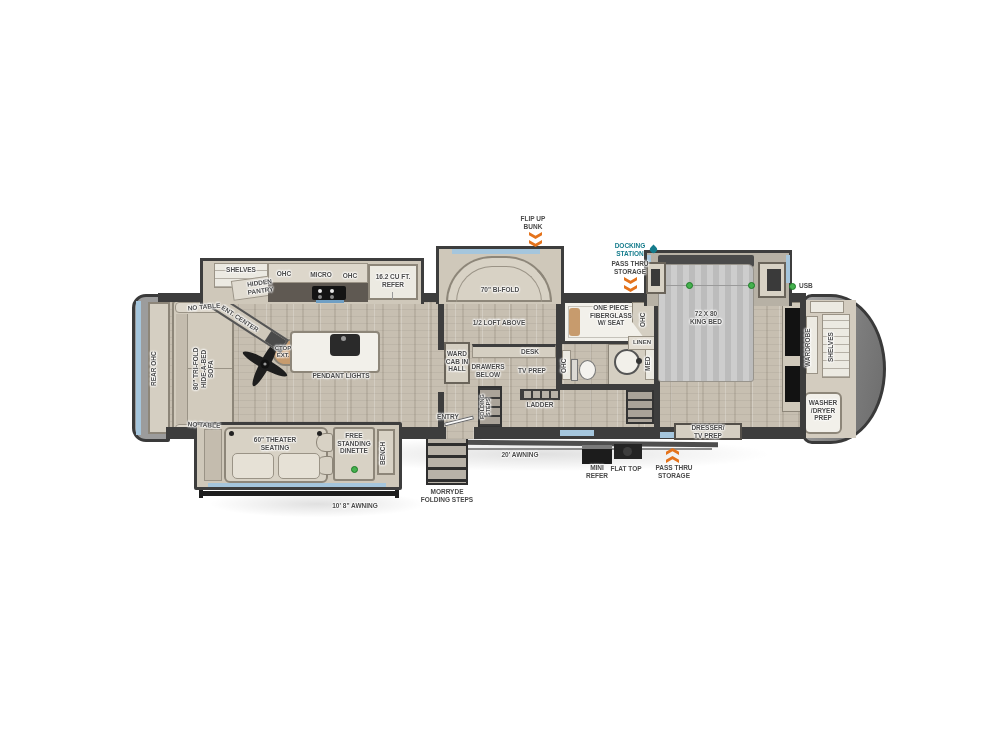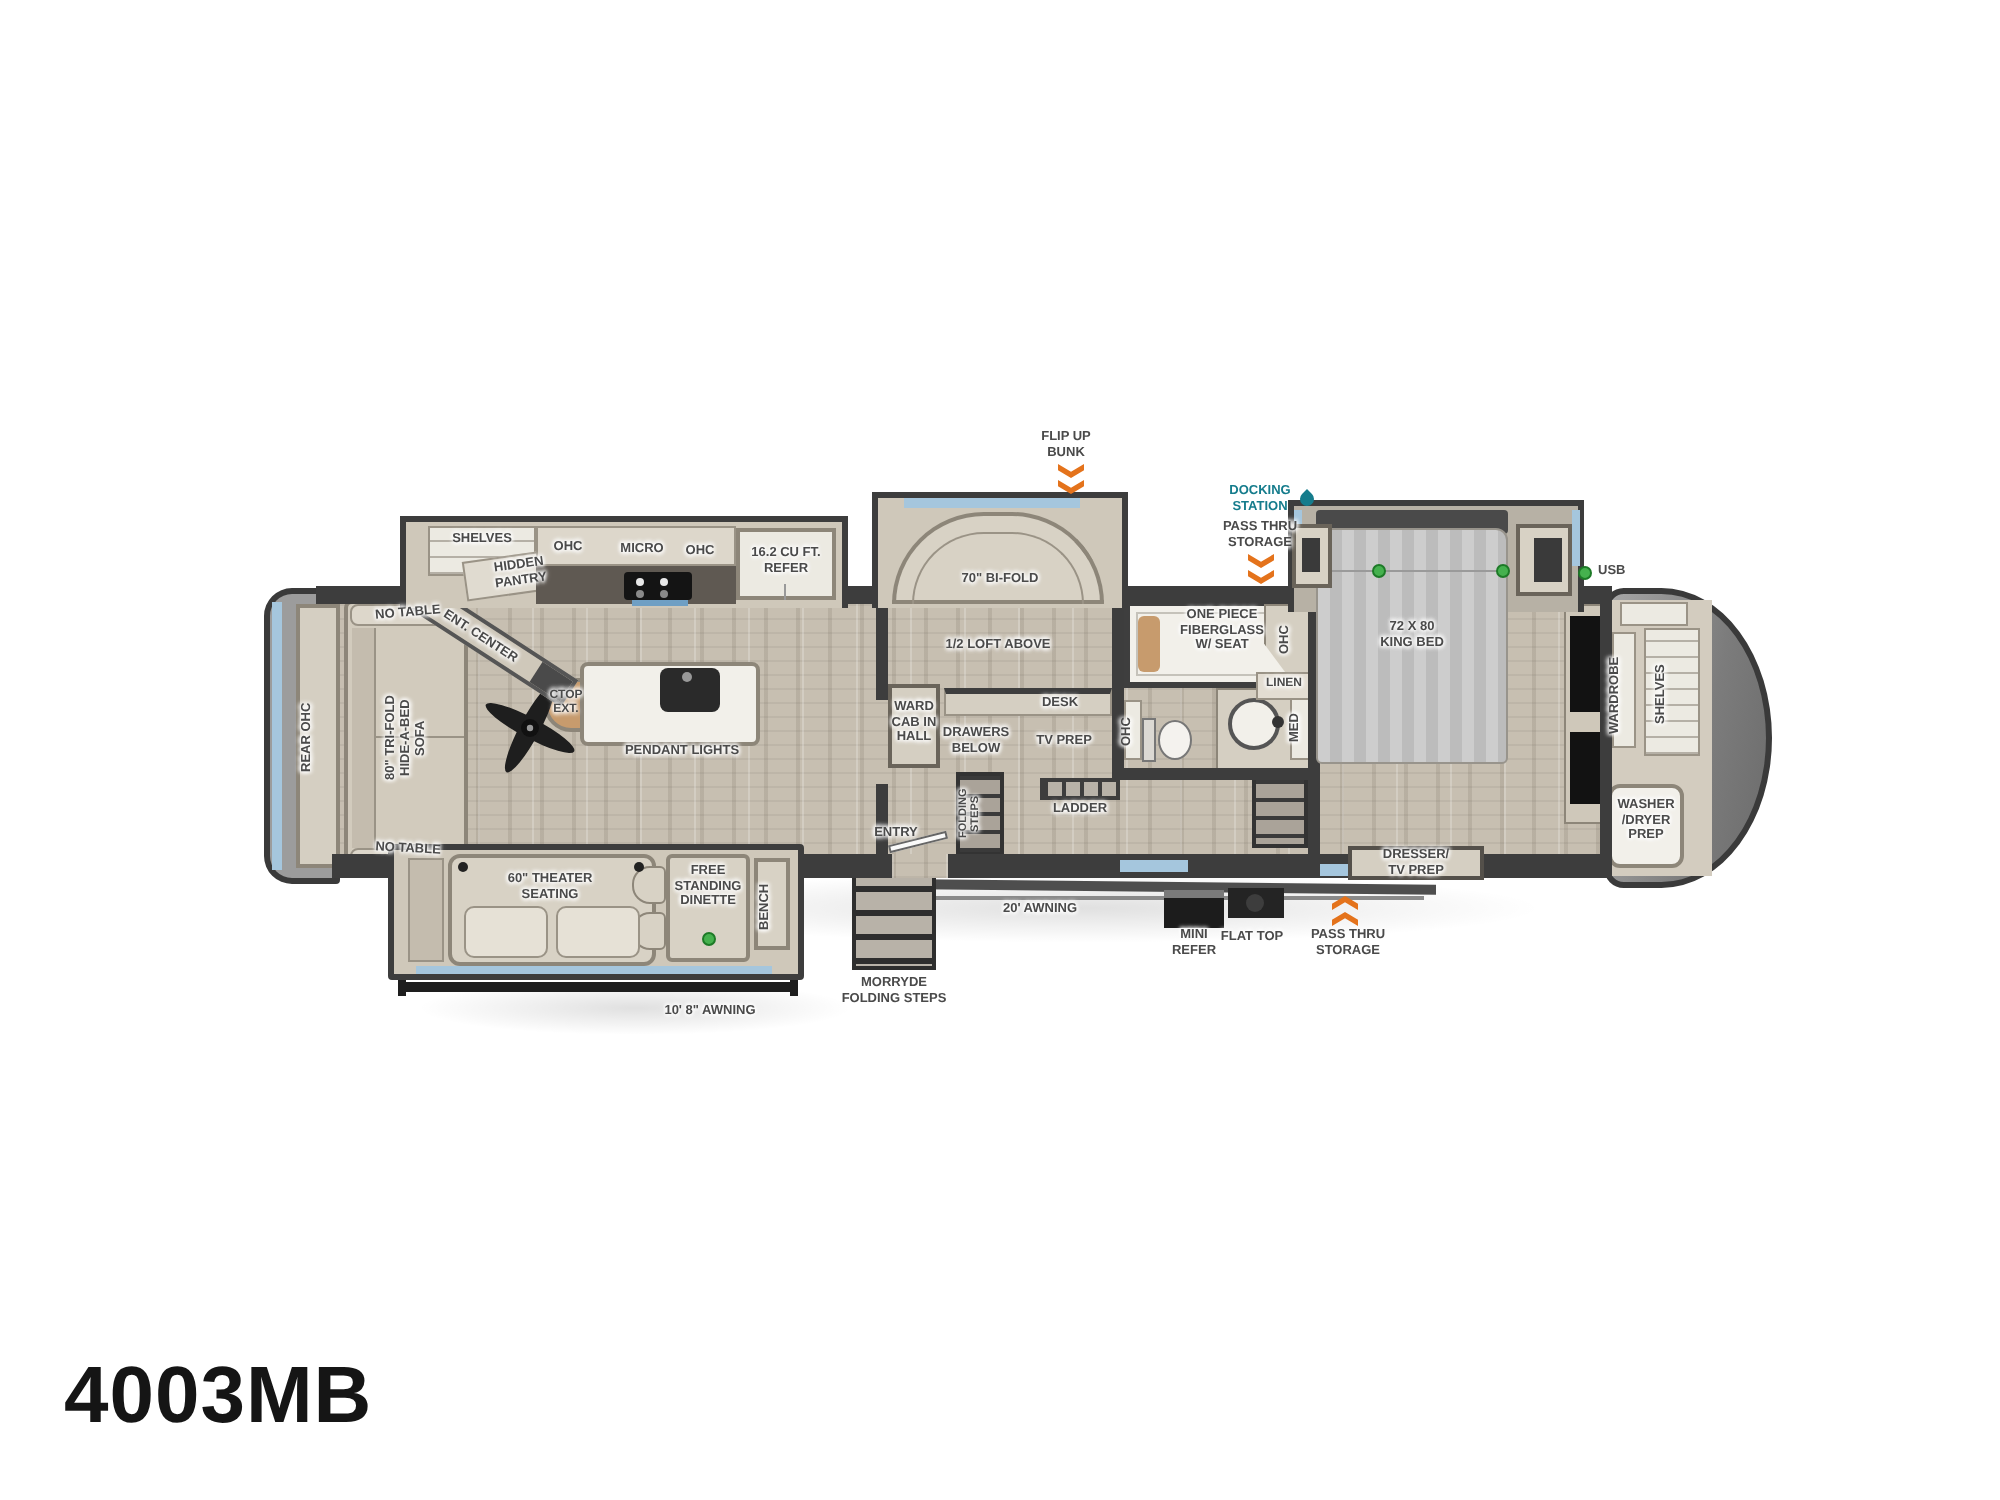--- a/index.html
+++ b/index.html
@@ -266,15 +266,14 @@
 
   <div class="abs" style="left:426px;top:429px;width:42px;height:56px;border:2px solid #2e2e2e;background:repeating-linear-gradient(180deg,#2e2e2e 0 3px,#b8b2a8 3px 12px);z-index:19;"></div>
   <div class="lb" style="left:402px;top:488px;width:90px;">MORRYDE
 FOLDING STEPS</div>
 
   <div class="abs" style="left:202px;top:491px;width:194px;height:5px;background:#1e1e1e;z-index:19;"></div>
   <div class="abs" style="left:199px;top:489px;width:4px;height:9px;background:#1e1e1e;z-index:19;"></div>
   <div class="abs" style="left:395px;top:489px;width:4px;height:9px;background:#1e1e1e;z-index:19;"></div>
   <div class="lb" style="left:312px;top:502px;width:86px;">10' 8" AWNING</div>
 
-  <div id="model">4003MB</div>
 
 </div>
 
 </body></html>

